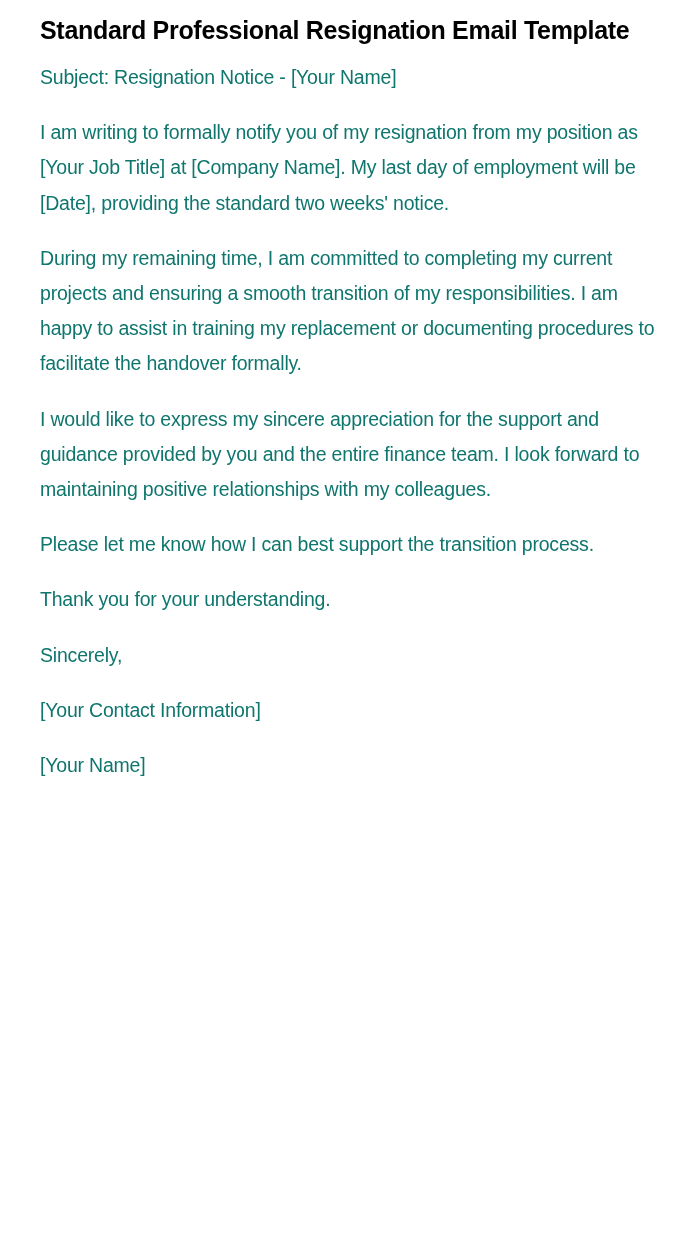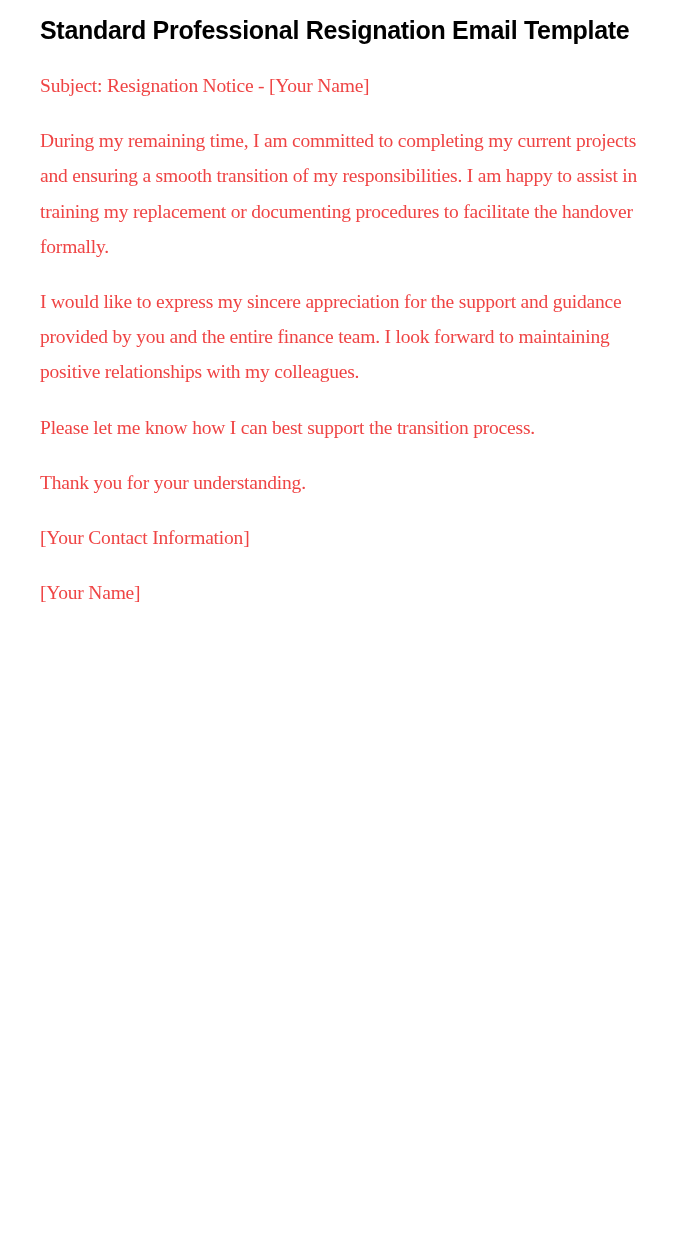--- a/index.html
+++ b/index.html
@@ -24,31 +24,32 @@
       font-weight: bold;
       font-size: 25px;
       line-height: 44px;
       margin: 0 0 5px 0;
       color: #000000;
       letter-spacing: -0.3px;
     }
     .para {
       font-size: 19.5px;
       line-height: 35.2px;
-      margin: 16px 0 20px 0;
-      color: #ef4444;
+      margin: 8px 0 20px 0;
+      color: #0f766e;
       letter-spacing: -0.2px;
-      font-family: Liberation Serif, serif;
     }
   </style>
 </head>
 <body>
 
 <div class="doc">
   <h1 class="title">Standard Professional Resignation Email Template</h1>
   <p class="para">Subject: Resignation Notice - [Your Name]</p>
+  <p class="para">I am writing to formally notify you of my resignation from my position as [Your Job Title] at [Company Name]. My last day of employment will be [Date], providing the standard two weeks' notice.</p>
   <p class="para">During my remaining time, I am committed to completing my current projects and ensuring a smooth transition of my responsibilities. I am happy to assist in training my replacement or documenting procedures to facilitate the handover formally.</p>
   <p class="para">I would like to express my sincere appreciation for the support and guidance provided by you and the entire finance team. I look forward to maintaining positive relationships with my colleagues.</p>
   <p class="para">Please let me know how I can best support the transition process.</p>
   <p class="para">Thank you for your understanding.</p>
+  <p class="para">Sincerely,</p>
   <p class="para">[Your Contact Information]</p>
   <p class="para">[Your Name]</p>
 </div>
 
 </body></html>

